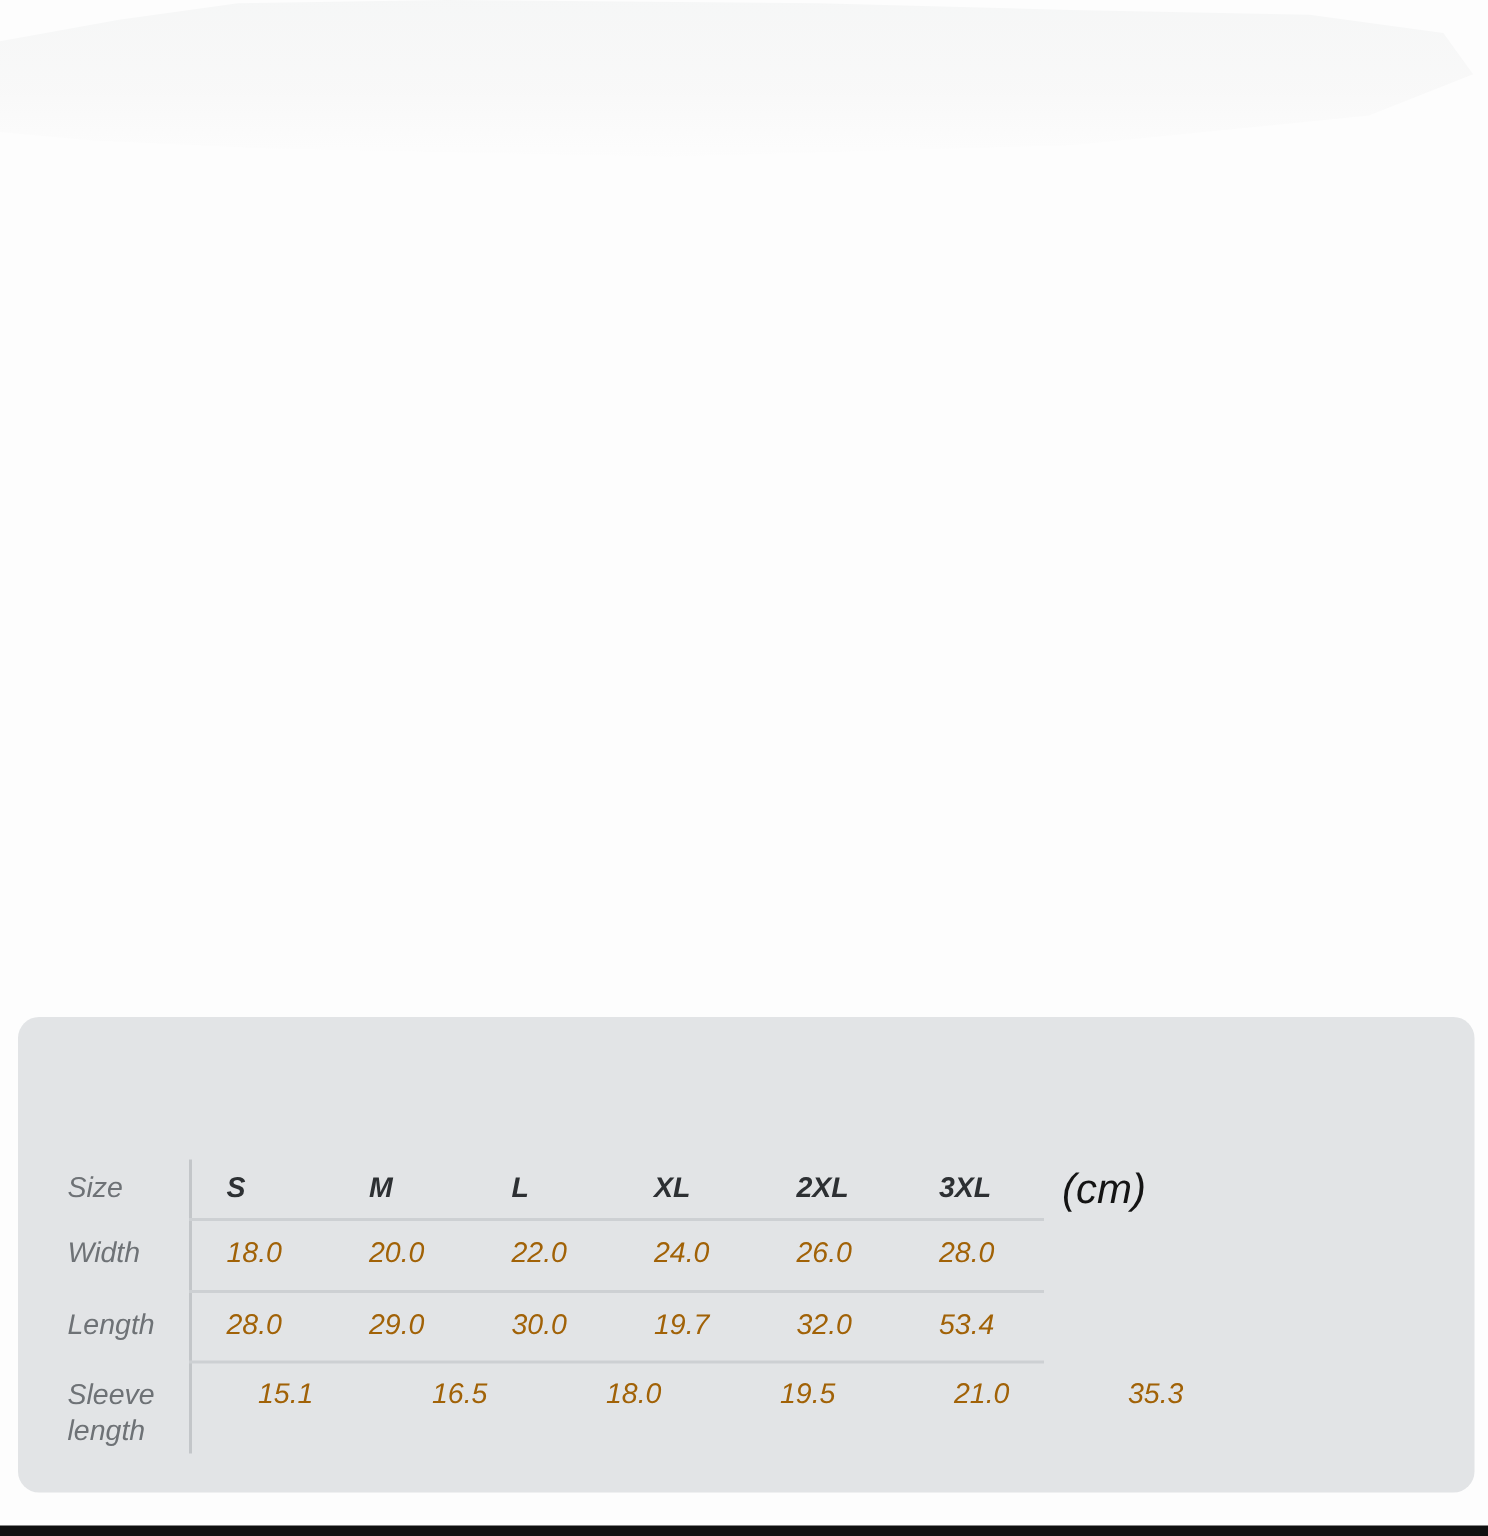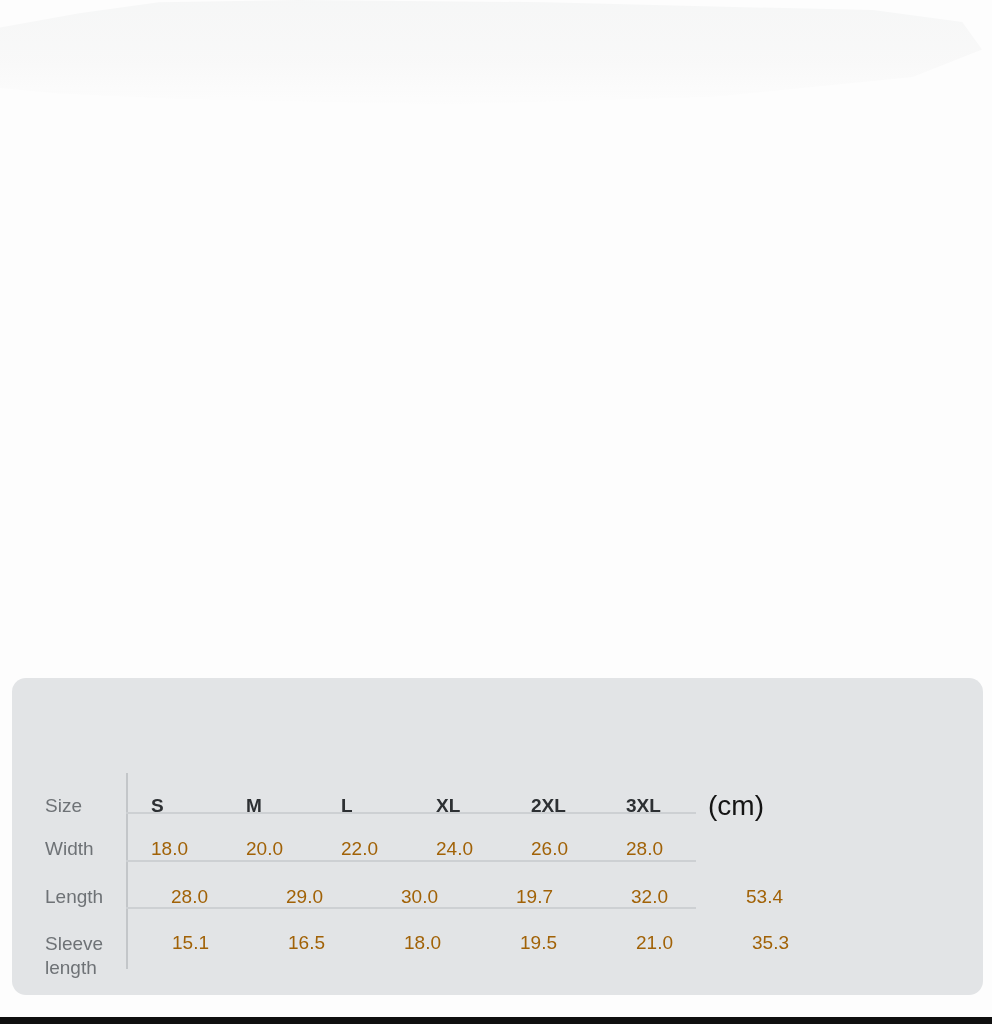--- a/index.html
+++ b/index.html
@@ -34,32 +34,33 @@
     top: 678px;
     width: 971px;
     height: 317px;
     background: #e2e4e6;
     border-radius: 14px;
   }
 
   .chart {
     position: absolute;
     left: 0;
-    top: 108px;
+    top: 95px;
     width: 891px;
+    font-style: italic;
   }
 
   .row {
     display: grid;
     grid-template-columns: 114px repeat(6, 95px) auto;
     align-items: center;
   }
   .row-header   { height: 39px; }
   .row-width    { height: 48px; }
-  .row-length   { height: 47px; gap: 20px; }
+  .row-length   { height: 47px; }
   .row-sleeve   { height: 62px; align-items: start; gap: 21px; }
   .row-sleeve .cell, .row-sleeve .label-cell { padding-top: 12px; }
 
   .label-cell {
     padding-left: 33px;
     font-size: 19px;
     line-height: 24px;
     color: #6e7276;
   }
   .cell {

